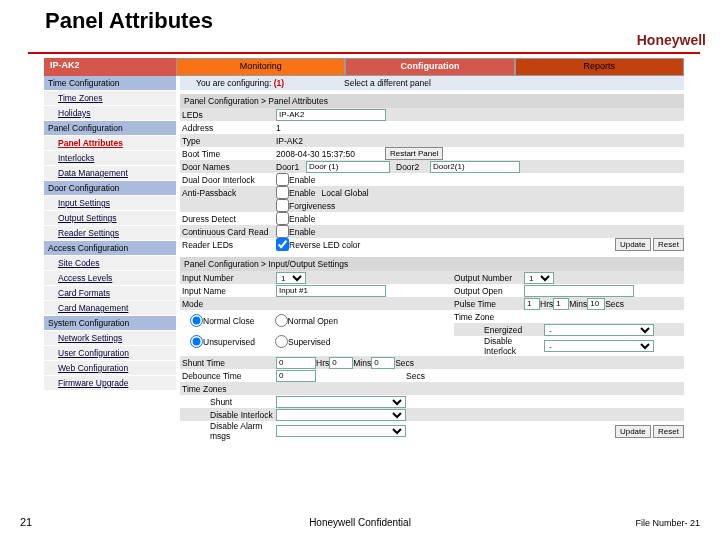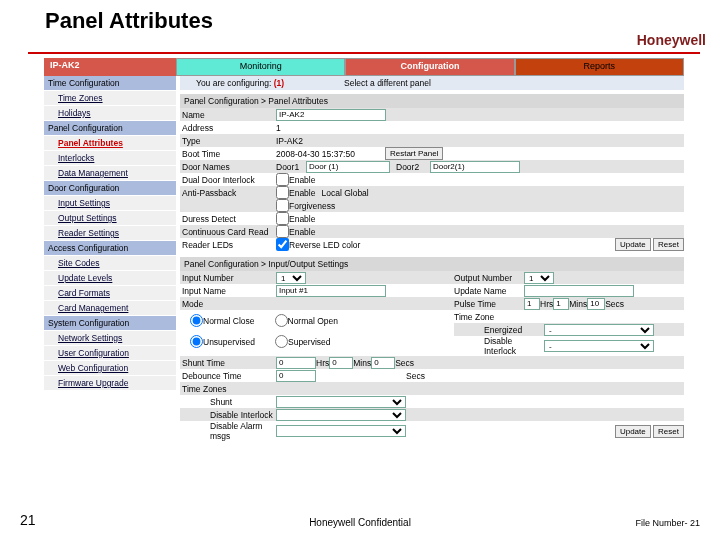--- a/index.html
+++ b/index.html
@@ -4,39 +4,39 @@
 <style>
   * { box-sizing: border-box; margin: 0; padding: 0; }
   body { font-family: Arial, sans-serif; font-size: 9px; color: #000; width: 720px; height: 540px; background: #fff; position: relative; }
   .slide-title { font-size: 22px; font-weight: bold; position: absolute; top: 8px; left: 45px; }
   .brand-logo { position: absolute; top: 32px; right: 14px; font-weight: bold; color: #7f1d1d; font-size: 14px; letter-spacing: 0; }
   .red-rule { position: absolute; top: 52px; left: 28px; width: 672px; height: 2px; background: #c00; }
   .app { position: absolute; top: 58px; left: 44px; width: 640px; }
   .topbar { display: flex; height: 18px; }
   .topbar .ipcell { width: 132px; background: #d5564b; color: #fff; font-weight: bold; padding: 2px 6px; }
   .topbar .tab { flex: 1; text-align: center; padding: 2px 4px; border: 1px solid #999; }
-  .topbar .tab.monitoring { background: #5eead4; text-align: center; }
+  .topbar .tab.monitoring { background: #f97316; text-align: center; }
   .topbar .tab.config { background: #d5564b; color: #fff; font-weight: bold; }
   .topbar .tab.reports { background: #c2410c; }
   .main { display: flex; }
   .sidebar { width: 132px; }
   .sidebar .hdr { background: #aabbde; padding: 2px 4px; font-size: 8.5px; border-bottom: 1px solid #fff; }
   .sidebar .item { background: #f0f0f0; padding: 2px 4px 2px 14px; font-size: 8.5px; text-decoration: underline; border-bottom: 1px solid #fff; color: #003; }
   .sidebar .item.active { color: #c00; font-weight: bold; text-decoration: underline; }
   .content { flex: 1; padding-left: 4px; }
   .cfgrow { background: #e3e9f3; padding: 2px 16px; font-size: 8.5px; display: flex; }
   .breadcrumb { background: #d8d8d8; padding: 2px 4px; font-size: 8.5px; margin-top: 4px; }
   .frm { font-size: 8.5px; }
   .frow { display: flex; align-items: center; min-height: 13px; }
   .frow .lbl { width: 96px; padding-left: 2px; }
   .frow.gray { background: #e3e3e3; }
   .inp { border: 1px solid #7a9; background: #fff; padding: 0 2px; height: 12px; font-size: 8px; }
   .sel { border: 1px solid #7a9; background: #fff; height: 12px; font-size: 8px; }
   .btn { border: 1px solid #888; background: #eee; font-size: 8px; padding: 0 4px; height: 13px; }
-  .footer-left { position: absolute; bottom: 12px; left: 20px; font-size: 14px; }
+  .footer-left { position: absolute; bottom: 12px; left: 20px; font-size: 11px; }
   .footer-center { position: absolute; bottom: 12px; left: 0; width: 720px; text-align: center; font-size: 10px; }
   .footer-right { position: absolute; bottom: 12px; right: 20px; font-size: 9px; }
 </style>
 </head>
 <body>
 
 <div class="slide-title">Panel Attributes</div>
 <div class="brand-logo">Honeywell</div>
 <div class="red-rule"></div>
 
@@ -55,42 +55,42 @@
       <div class="hdr">Panel Configuration</div>
       <div class="item active">Panel Attributes</div>
       <div class="item">Interlocks</div>
       <div class="item">Data Management</div>
       <div class="hdr">Door Configuration</div>
       <div class="item">Input Settings</div>
       <div class="item">Output Settings</div>
       <div class="item">Reader Settings</div>
       <div class="hdr">Access Configuration</div>
       <div class="item">Site Codes</div>
-      <div class="item">Update Levels</div>
+      <div class="item">Access Levels</div>
       <div class="item">Card Formats</div>
       <div class="item">Card Management</div>
       <div class="hdr">System Configuration</div>
       <div class="item">Network Settings</div>
       <div class="item">User Configuration</div>
       <div class="item">Web Configuration</div>
       <div class="item">Firmware Upgrade</div>
     </div>
 
     <div class="content">
       <div class="cfgrow">
         <span>You are configuring:</span>&nbsp;
         <span style="color:#c00;font-weight:bold">(1)</span>
         <span style="margin-left:60px">Select a different panel</span>
       </div>
 
       <div class="breadcrumb">Panel Configuration &gt; Panel Attributes</div>
 
       <div class="frm">
         <div class="frow gray">
-            <span class="lbl">Name</span>
+            <span class="lbl">LEDs</span>
             <input class="inp" style="width: 110px;" value="IP-AK2">
           </div>
         <div class="frow">
             <span class="lbl">Address</span>
             <span>1</span>
           </div>
         <div class="frow gray">
             <span class="lbl">Type</span>
             <span>IP-AK2</span>
           </div>
@@ -168,21 +168,21 @@
                 <input type="radio" style="margin-left: 20px;">
                 <span>Supervised</span>
               </div>
           </div>
           <div style="width:230px">
             <div class="frow gray">
                 <span style="width:70px">Output Number</span>
                 <select class="sel" style="width:30px"><option>1</option></select>
               </div>
             <div class="frow">
-                <span style="width:70px">Update Name</span>
+                <span style="width:70px">Output Open</span>
                 <input class="inp" style="width: 110px;">
               </div>
             <div class="frow gray">
                 <span style="width:70px">Pulse Time</span>
                 <input class="inp" style="width: 16px;" value="1">
                 <span>Hrs</span>
                 <input class="inp" style="width: 16px;" value="1">
                 <span>Mins</span>
                 <input class="inp" style="width: 18px;" value="10">
                 <span>Secs</span>

